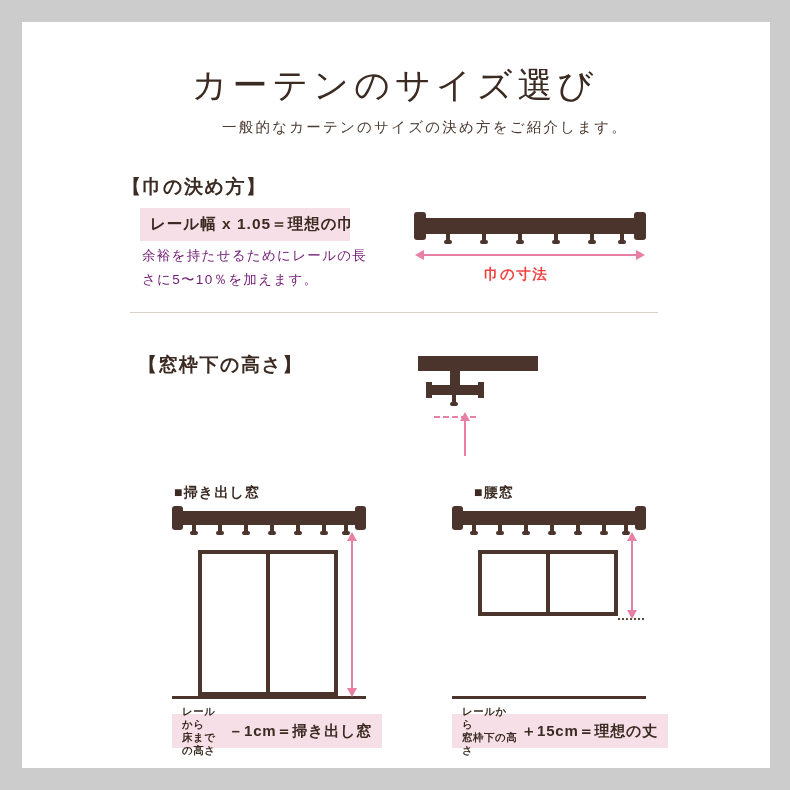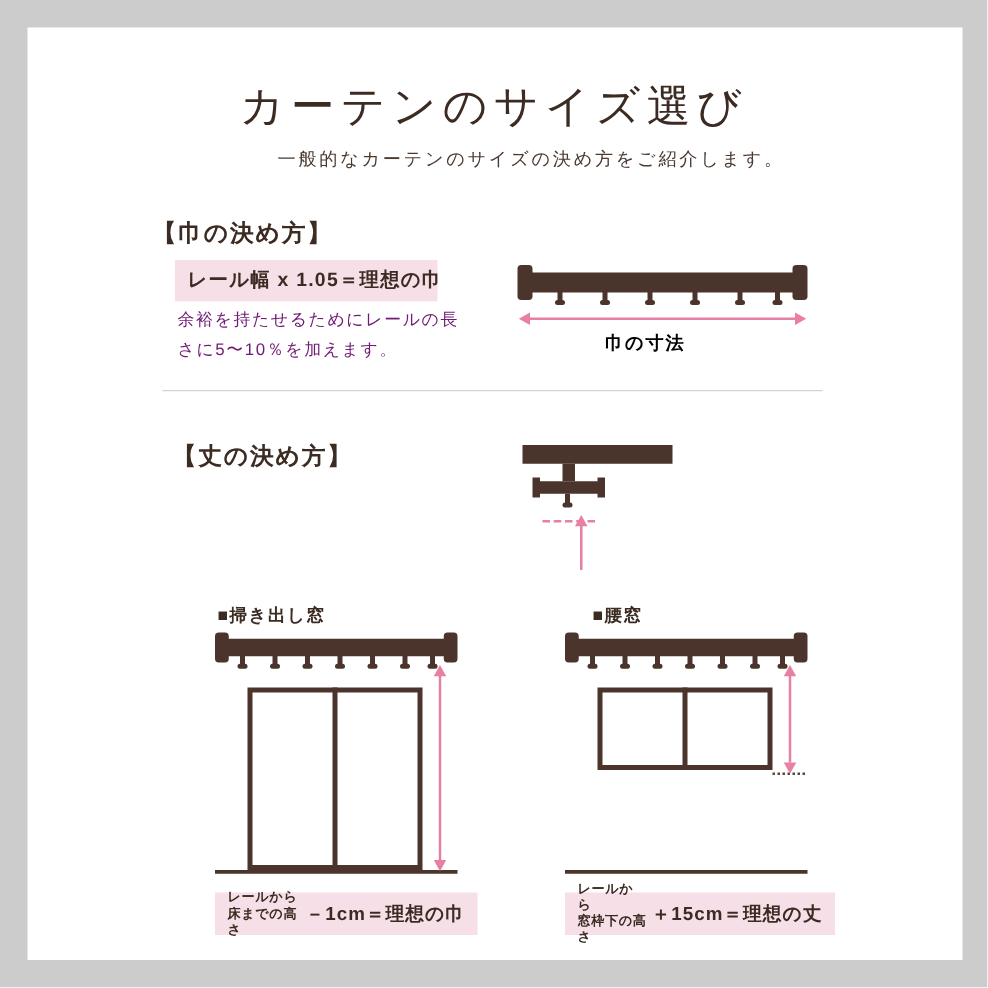--- a/index.html
+++ b/index.html
@@ -159,21 +159,21 @@
     border-right: 5px solid transparent;
   }
   .arrow-head-u { border-bottom: 9px solid #e87fa4; }
   .arrow-head-d { border-top: 9px solid #e87fa4; }
 
   .caption {
     position: absolute;
     font-size: 14.5px;
     font-weight: bold;
     letter-spacing: 1.5px;
-    color: #000000;
+    color: #ef4444;
   }
   .small-note {
     position: absolute;
     font-size: 12.5px;
     letter-spacing: 0.8px;
     color: #4a3a30;
   }
 
   
   .ceiling {
@@ -269,21 +269,21 @@
 
     <div>
       <div class="arrow-line-h" style="left:402px; top:232px; width:212px;"></div>
       <div class="arrow-head-l" style="left:393px; top:228px;"></div>
       <div class="arrow-head-r" style="left:614px; top:228px;"></div>
     </div>
     <div class="caption" style="left:462px; top:243px;">巾の寸法</div>
 
     <div class="divider"></div>
 
-    <div class="sec-head" id="head-length">【丈の決め方】</div>
+    <div class="sec-head" id="head-length">【窓枠下の高さ】</div>
 
     <div>
       <div class="ceiling" style="left:396px; top:334px; width:120px; height:12px;"></div>
       <div class="ceiling" style="left:396px; top:346px; width:120px; height:3px;"></div>
       <div class="ceiling" style="left:428px; top:349px; width:10px; height:14px;"></div>
       <div class="ceiling" style="left:408px; top:363px; width:50px; height:10px;"></div>
       <div class="ceiling" style="left:404px; top:360px; width:6px; height:16px;"></div>
       <div class="ceiling" style="left:456px; top:360px; width:6px; height:16px;"></div>
       <div class="rail-hook" style="left:430px; top:373px;"></div>
     </div>
@@ -317,21 +317,21 @@
 
     <div>
       <div class="arrow-line-v" style="left:329px; top:518px; height:148px;"></div>
       <div class="arrow-head-u" style="left:325px; top:510px;"></div>
       <div class="arrow-head-d" style="left:325px; top:666px;"></div>
     </div>
 
     <div class="result-box" style="left:150px; top:692px; width:210px; height:34px;">
       <div class="result-small">レールから
 床までの高さ</div>
-      <div class="result-big">－1cm＝理想の巾</div>
+      <div class="result-big">－1cm＝掃き出し窓</div>
     </div>
 
     <div class="win-head" style="left:452px; top:462px;">■腰窓</div>
 
     <div>
 
       <div class="rail-body" style="left:436px; top:489px; width:182px; height:14px;"></div>
       <div class="rail-cap" style="left:430px; top:484px; width:11px; height:24px;"></div>
       <div class="rail-cap" style="left:613px; top:484px; width:11px; height:24px;"></div>
       <div class="rail-hook" style="left:450px; top:502px;"></div>

